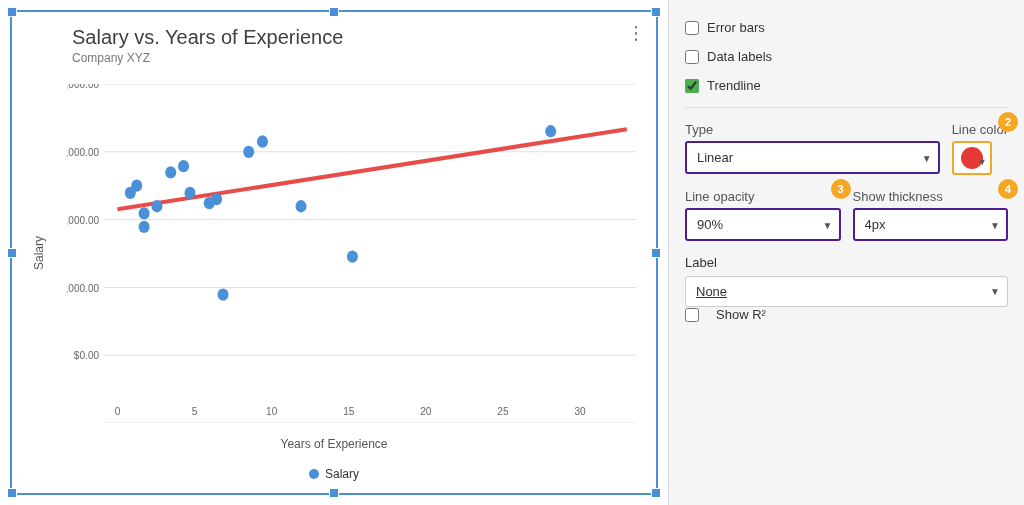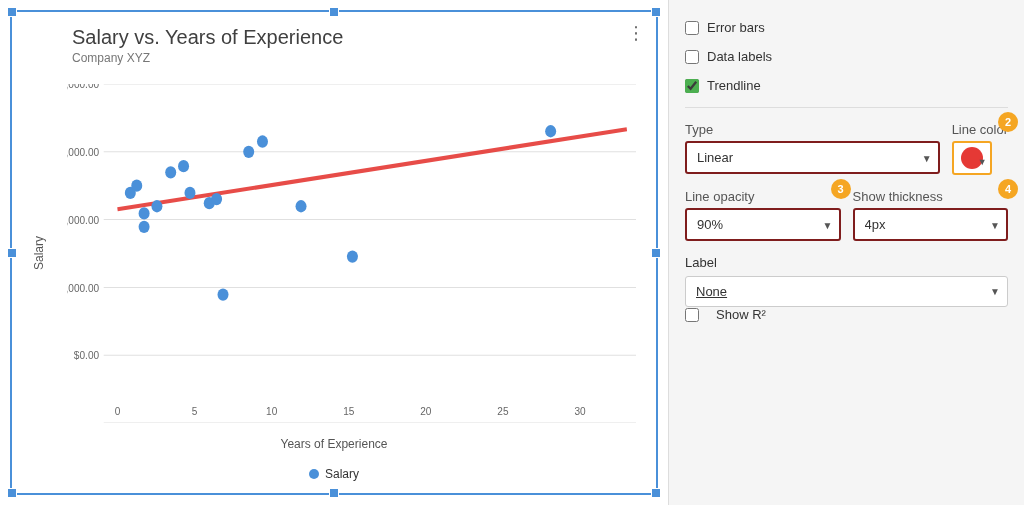--- a/index.html
+++ b/index.html
@@ -174,21 +174,21 @@
 
     .field-label {
       font-size: 13px;
       color: #555;
       margin-bottom: 4px;
     }
 
     .select-box {
       width: 100%;
       padding: 7px 28px 7px 10px;
-      border: 2px solid #7f1d1d;
+      border: 2px solid #4c1d95;
       border-radius: 3px;
       background: #fff;
       font-size: 13px;
       color: #333;
       appearance: none;
       cursor: pointer;
       outline: none;
     }
 
     .select-box.normal-border {

